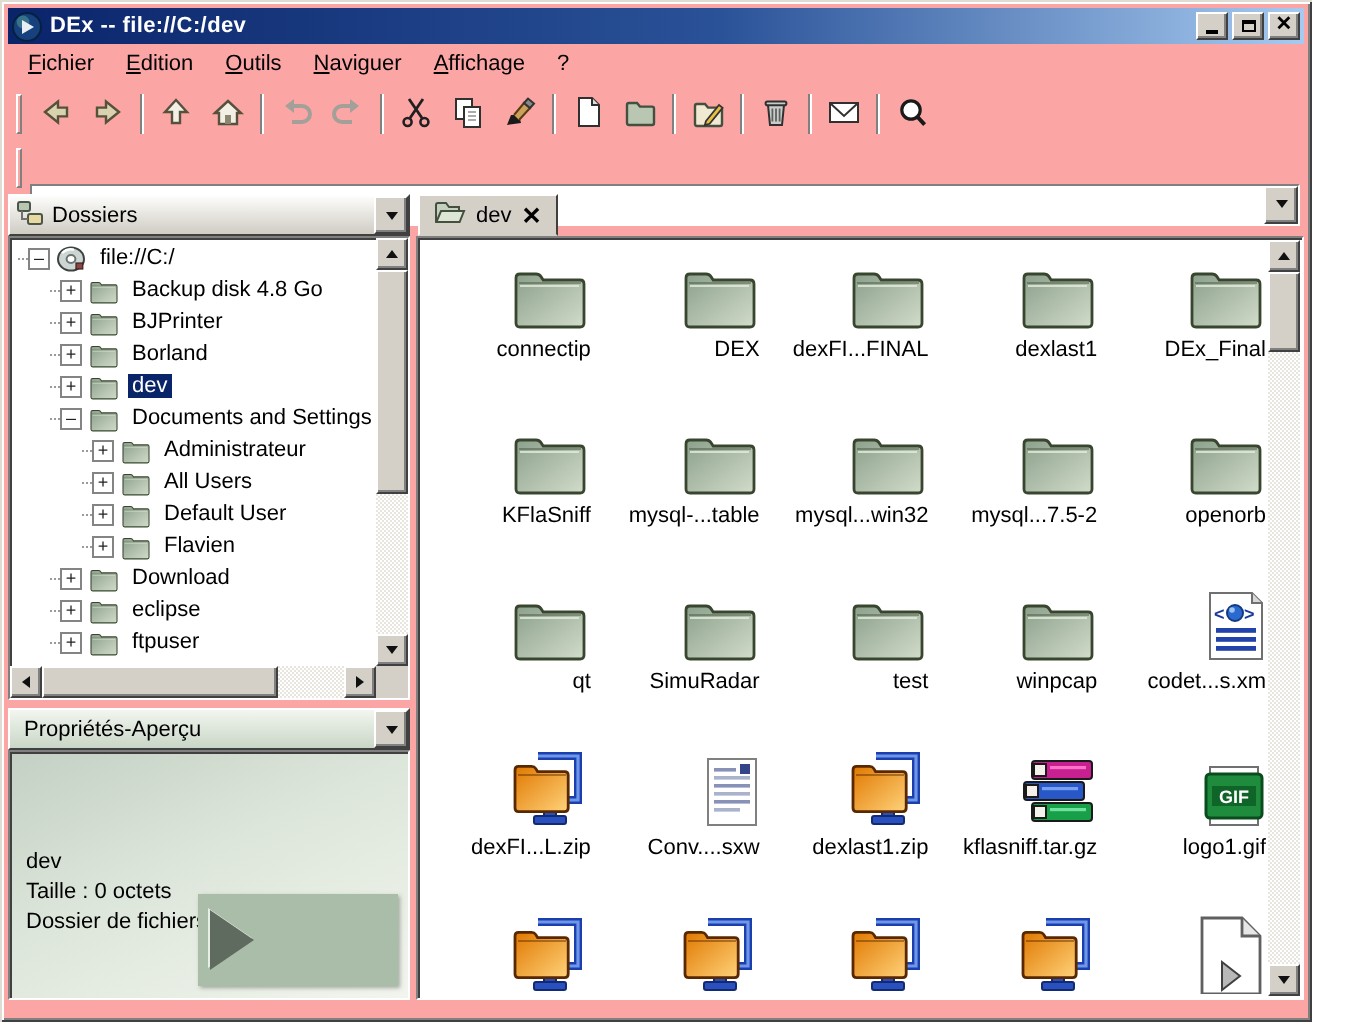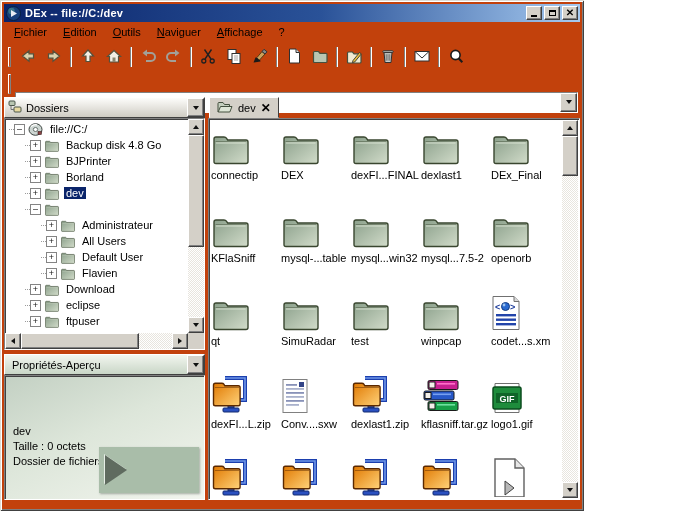--- a/index.html
+++ b/index.html
@@ -1,19 +1,19 @@
 <!DOCTYPE html>
 <html><head>
 <meta charset="utf-8">
 <style>
   * { box-sizing: border-box; margin: 0; padding: 0; }
   html,body { width:673px; height:511px; overflow:hidden; }
   body { font-family:"Liberation Sans", sans-serif; font-size:11px; color:#000; }
 
-  .window { width:584px; height:511px; background:#c2410c; padding:4px; position:relative;
+  .window { width:656px; height:511px; background:#fca5a5; padding:4px; position:relative;
     box-shadow: inset 1px 1px 0 #dfdcd4, inset -1px -1px 0 #404040, inset 2px 2px 0 #fff, inset -2px -2px 0 #808080; }
 
   
   .titlebar { height:18px; display:flex; align-items:center; padding:0 2px;
     background:linear-gradient(90deg,#0a246a 0%,#2a5298 55%,#a6caf0 100%); }
   .title-icon { width:15px; height:15px; margin-right:4px; flex:0 0 auto; }
   .title-text { color:#fff; font-weight:bold; font-size:11px; letter-spacing:.2px; flex:1;
     white-space:nowrap; overflow:hidden; }
   .winbtn { width:16px; height:14px; margin-left:2px; background:#d4d0c8;
     border:1px solid; border-color:#fff #404040 #404040 #fff; box-shadow:inset -1px -1px 0 #808080;
@@ -85,21 +85,21 @@
   .right { flex:1; display:flex; flex-direction:column; min-width:0; }
   .tab-row { height:21px; display:flex; align-items:flex-end; padding-left:1px; }
   .tab { height:21px; display:flex; align-items:center; gap:5px; padding:0 7px; background:#d4d0c8;
     border:1px solid; border-color:#fff #404040 #d4d0c8 #fff; cursor:pointer; }
   .tab-close { font-size:12px; font-weight:bold; line-height:12px; cursor:pointer; }
 
   .view { flex:1; position:relative; background:#fff;
     border:1px solid; border-color:#808080 #fff #fff #808080; box-shadow:inset 1px 1px 0 #404040; }
   .grid { position:absolute; left:2px; top:2px; right:18px; bottom:1px; overflow:hidden;
     display:grid; grid-template-columns:repeat(5,1fr); grid-auto-rows:83px; padding-top:4px; }
-  .cell { display:flex; flex-direction:column; align-items:flex-start; cursor:pointer; }
+  .cell { display:flex; flex-direction:column; align-items:flex-end; cursor:pointer; }
   .cell .icon { height:40px; display:flex; align-items:flex-end; justify-content:center; }
   .cell .flabel { margin-top:4px; white-space:nowrap; }
 
   
   .dither { background-color:#e8e5de;
     background-image:linear-gradient(45deg,#fff 25%,transparent 25%,transparent 75%,#fff 75%),
                      linear-gradient(45deg,#fff 25%,transparent 25%,transparent 75%,#fff 75%);
     background-size:2px 2px; background-position:0 0,1px 1px; }
   .sb-v { position:absolute; width:16px; }
   .sb-h { position:absolute; height:16px; }
@@ -373,20 +373,21 @@
                     <linearGradient id="fg" x1="0" y1="0" x2="1" y2="1">
                       <stop offset="0" stop-color="#8ba08b"></stop>
                       <stop offset="1" stop-color="#d2dcca"></stop>
                     </linearGradient>
                   </defs>
                   <path d="M3 30.5 V8 q0-2 2-2 h8 q1.6 0 2.4 1.2 L16.6 9 H35 q2 0 2 2 v19.5 q0 2-2 2 H5 q-2 0-2-2 z" fill="url(#fg)" stroke="#39462f" stroke-width="1.4"></path>
                   <path d="M4.5 10.5 H35.5" stroke="#39462f" stroke-width=".8" opacity=".55"></path>
                   <path d="M5 12 H34.5" stroke="#e4ecdc" stroke-width="1" opacity=".8"></path>
                 </svg>
               </span>
+              <span class="tree-label">Documents and Settings</span>
             </div>
             <div class="tree-row" style="padding-left: 34px;">
               <span class="stub"></span>
               <span class="expander">+</span>
               <span class="tree-icon">
                 <svg width="16" height="13" viewBox="0 0 40 34">
                   <defs>
                     <linearGradient id="fg" x1="0" y1="0" x2="1" y2="1">
                       <stop offset="0" stop-color="#8ba08b"></stop>
                       <stop offset="1" stop-color="#d2dcca"></stop>

